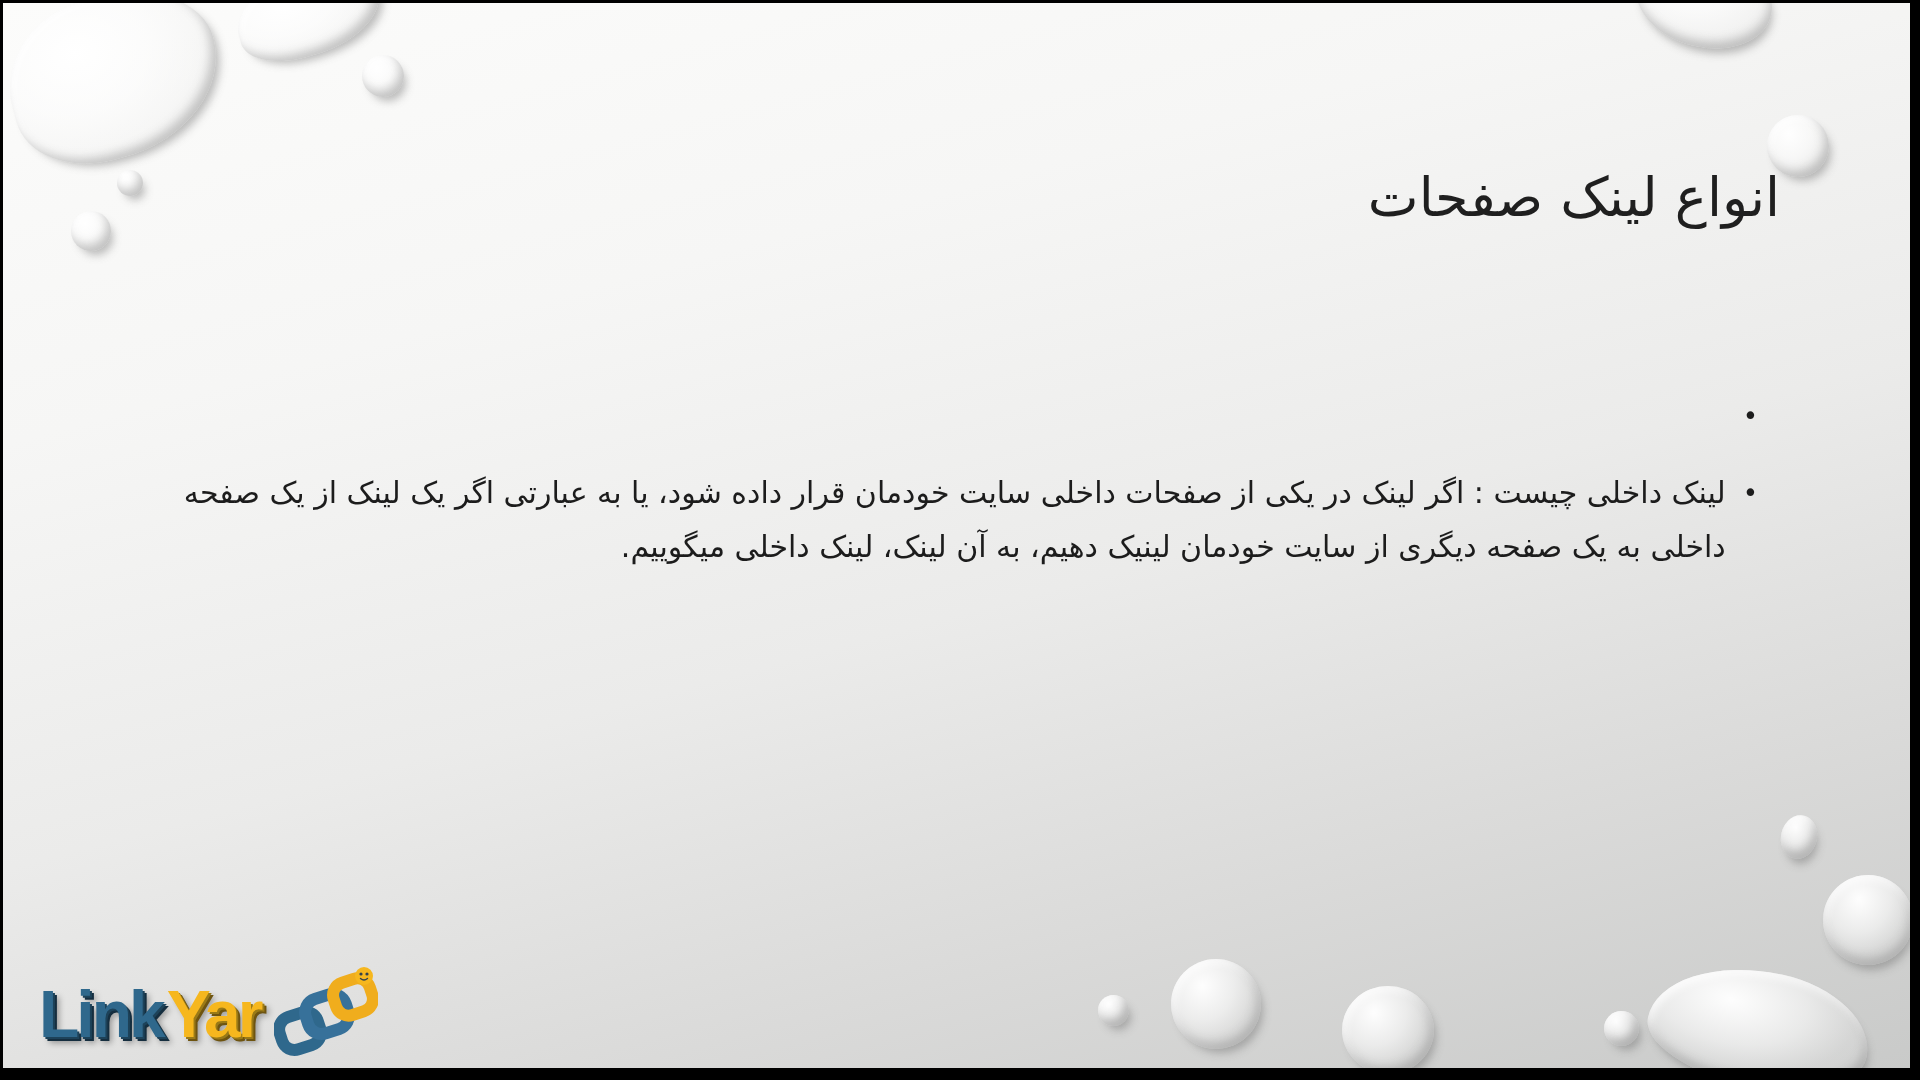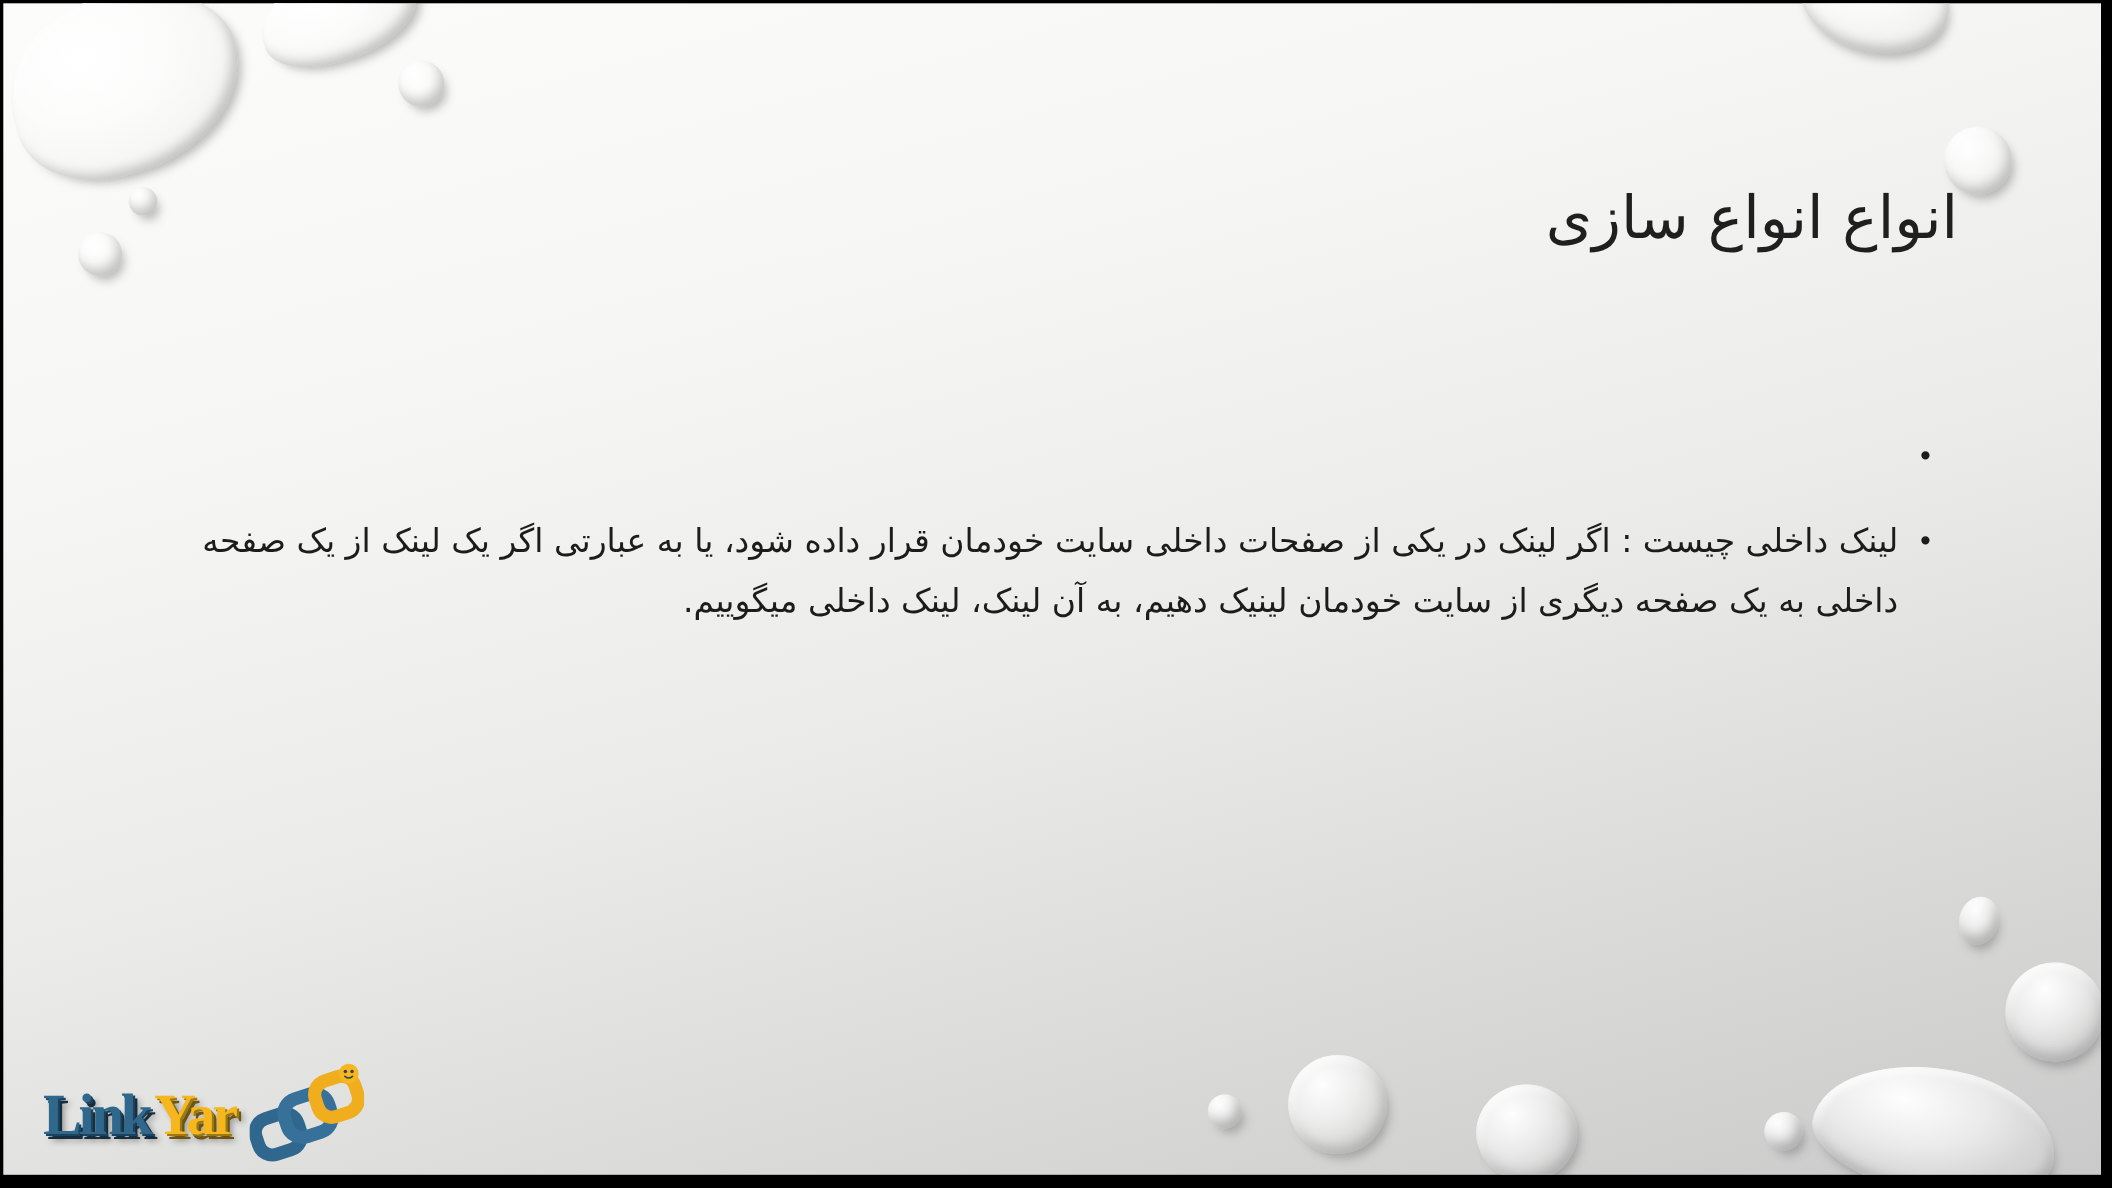--- a/index.html
+++ b/index.html
@@ -76,23 +76,23 @@
   }
   
   .logo{
     position:absolute;
     left:36px; bottom:6px;
     display:flex;
     align-items:center;
     line-height:1;
   }
   .logo-text{
-    font-family:Liberation Serif, serif;
+    font-family:Liberation Sans, sans-serif;
     font-weight:bold;
-    font-size:53px;
+    font-size:66px;
     letter-spacing:-3px;
   }
   .logo-link{
     color:#2f688c;
     text-shadow:2px 2px 0 #1d4259, 4px 4px 0 #152e3f, 6px 6px 6px rgba(0,0,0,0.35);
   }
   .logo-yar{
     color:#f6b71e;
     margin-left:4px;
     text-shadow:2px 2px 0 #9a7a17, 4px 4px 0 #6e5410, 6px 6px 6px rgba(0,0,0,0.35);
@@ -115,21 +115,21 @@
   <div class="drop tilt" style="left:1632px;top:-52px;width:138px;height:96px;"></div>
   <div class="drop" style="left:1764px;top:112px;width:62px;height:62px;"></div>
   <div class="drop tilt" style="left:1778px;top:812px;width:36px;height:44px;"></div>
   <div class="drop tilt" style="left:1820px;top:872px;width:90px;height:90px;"></div>
   <div class="drop blob2" style="left:1645px;top:968px;width:222px;height:116px;"></div>
   <div class="drop" style="left:1601px;top:1008px;width:35px;height:35px;"></div>
   <div class="drop" style="left:1095px;top:992px;width:31px;height:31px;"></div>
   <div class="drop" style="left:1168px;top:956px;width:90px;height:90px;"></div>
   <div class="drop" style="left:1339px;top:983px;width:92px;height:88px;"></div>
 
-  <h1 class="title">انواع انواع سازی</h1>
+  <h1 class="title">انواع لینک صفحات</h1>
 
   <div class="content">
     <div class="bullet-item">
       <span class="marker">•</span>
     </div>
     <div class="bullet-item">
       <span class="marker">•</span>
       <p class="btext">لینک داخلی چیست : اگر لینک در یکی از صفحات داخلی سایت خودمان قرار داده شود، یا به عبارتی اگر یک لینک از یک صفحه داخلی به یک صفحه دیگری از سایت خودمان لینیک دهیم، به آن لینک، لینک داخلی میگوییم.</p>
     </div>
   </div>

